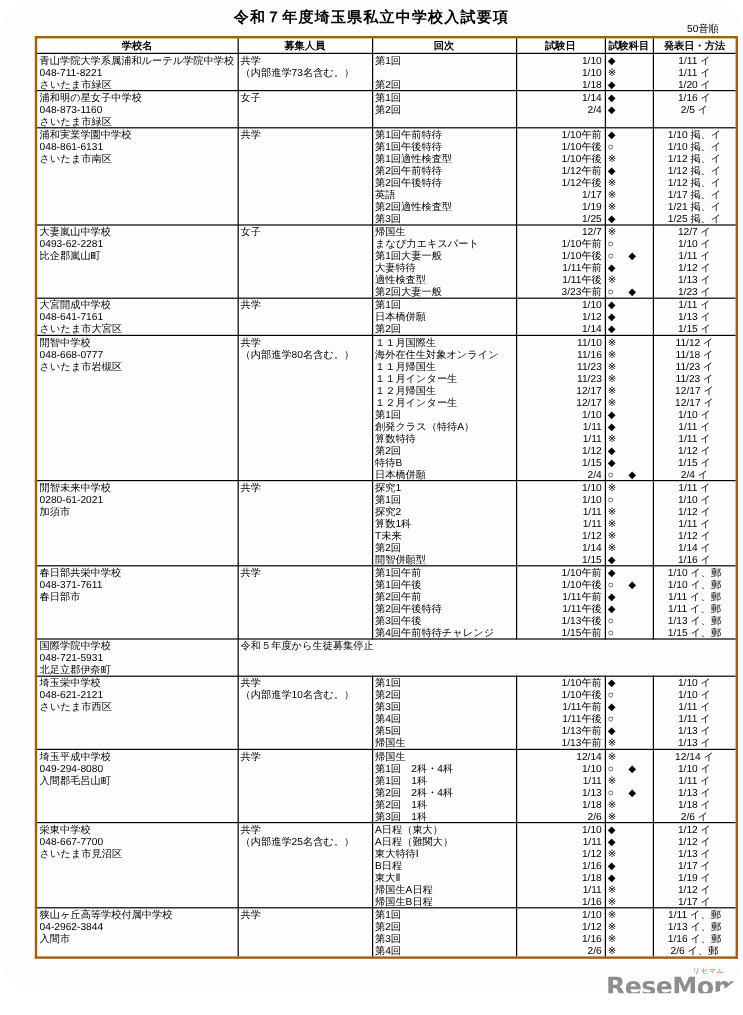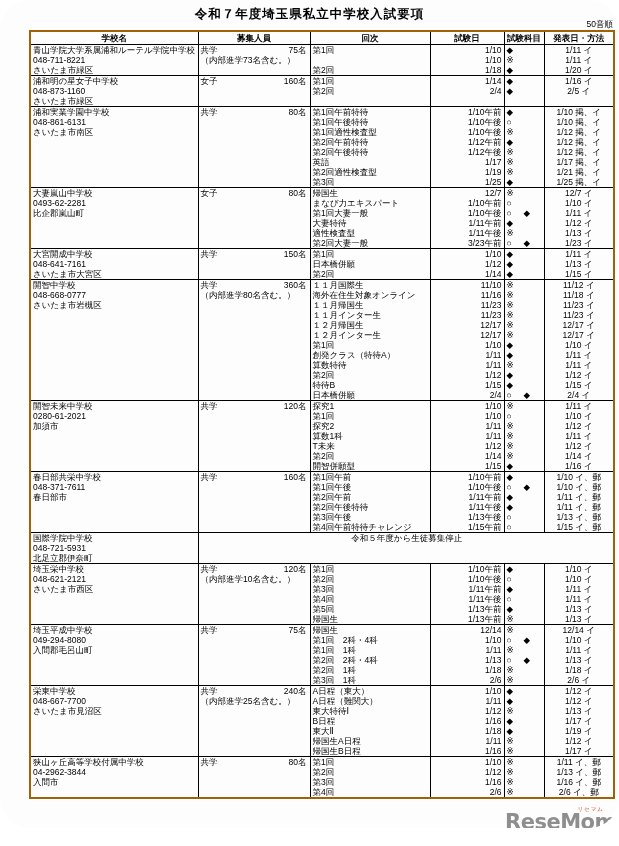--- a/index.html
+++ b/index.html
@@ -1,38 +1,38 @@
 <!DOCTYPE html>
 <html><head>
 <meta charset="utf-8">
 <style>
   html,body{margin:0;padding:0;background:#fff;}
   .page{position:relative;width:619px;height:828px;background:#fdfdfd;overflow:hidden;
         font-family:"Liberation Sans","DejaVu Sans",sans-serif;color:#000;border-radius:30px;}
   .title{position:absolute;top:6px;left:0;width:619px;text-align:center;
          font-size:12.5px;font-weight:bold;letter-spacing:1px;}
-  .sortnote{position:absolute;top:19px;right:6px;font-size:8.5px;}
+  .sortnote{position:absolute;top:19px;right:20px;font-size:8.5px;}
   table.adm{position:absolute;left:29px;top:30px;width:584px;border-collapse:collapse;
             table-layout:fixed;border:2px solid #a16207;}
   table.adm th,table.adm td{border:1px solid #000;padding:0;vertical-align:top;}
   thead tr{border-bottom:1.5px solid #000;}
   tbody tr{border-bottom:1.5px solid #000;margin-left:16px;}
   th{font-size:8.5px;font-weight:bold;height:12px;line-height:12px;
      white-space:nowrap;overflow:hidden;text-align:center;}
   .line{height:10px;line-height:10px;font-size:8.5px;white-space:nowrap;overflow:hidden;}
   .c-school .line{padding-left:2px;}
   .c-recruit .line{padding-left:2px;}
-  .flexrow{display:flex;justify-content:space-between;padding:0 3px 0 2px;}
+  .flexrow{display:flex;justify-content:space-between;padding:0 3px 0 2px;flex-direction:column;}
   .flexrow span{font-size:8.5px;}
   .c-round .line{padding-left:2px;}
   .c-date .line{text-align:right;padding-right:2px;}
   .c-subj .line{padding-left:2px;}
   .s1{display:inline-block;width:17px;}
   .c-ann .line{text-align:center;}
-  .c-note .line{padding-left:2px;text-align:center;}
+  .c-note .line{padding-left:2px;}
   .logo{position:absolute;left:505px;top:805px;width:112px;height:34px;}
   .logo .ruby{position:absolute;top:1px;right:13px;font-size:5.5px;letter-spacing:1px;}
   .logo .logotext{position:absolute;top:7px;left:0;font-size:21px;font-weight:bold;
                   line-height:1;letter-spacing:-0.5px;font-family:"DejaVu Sans",sans-serif;}
 </style>
 </head>
 <body>
 
 <div class="page">
   <div class="title">令和７年度埼玉県私立中学校入試要項</div>

